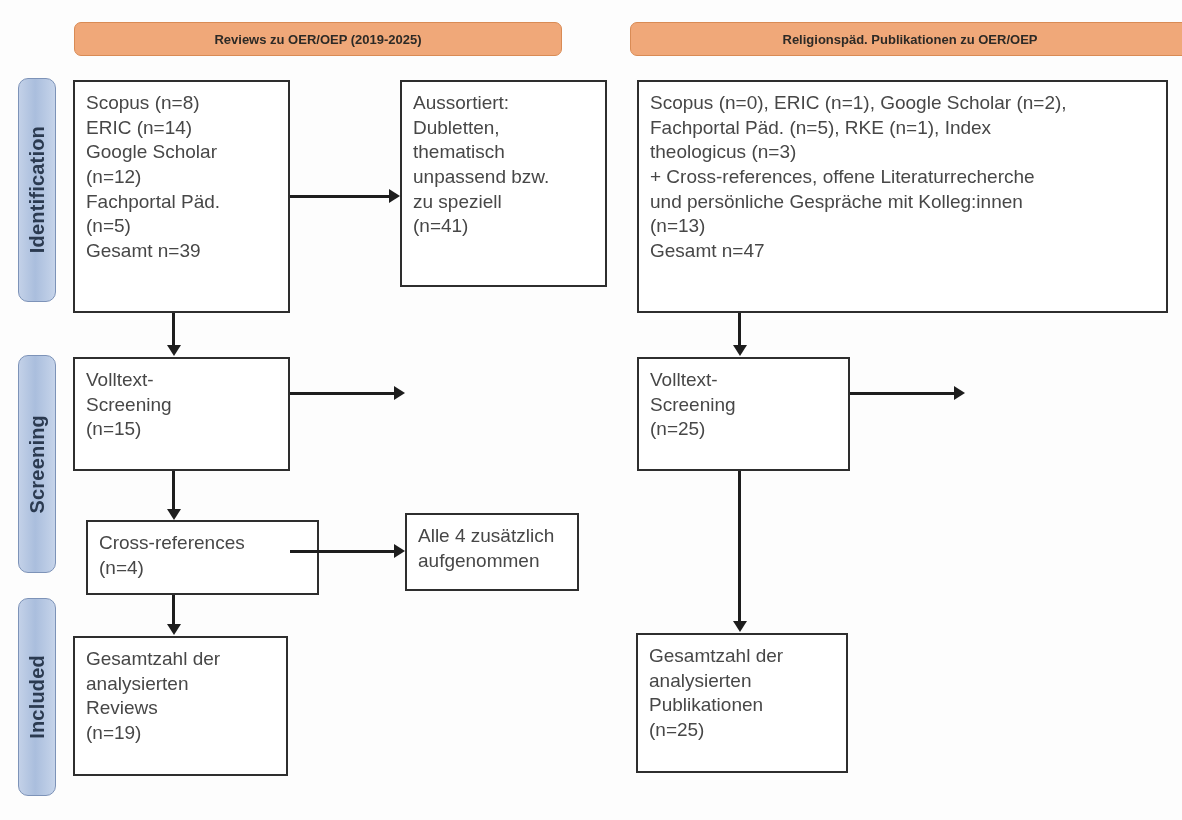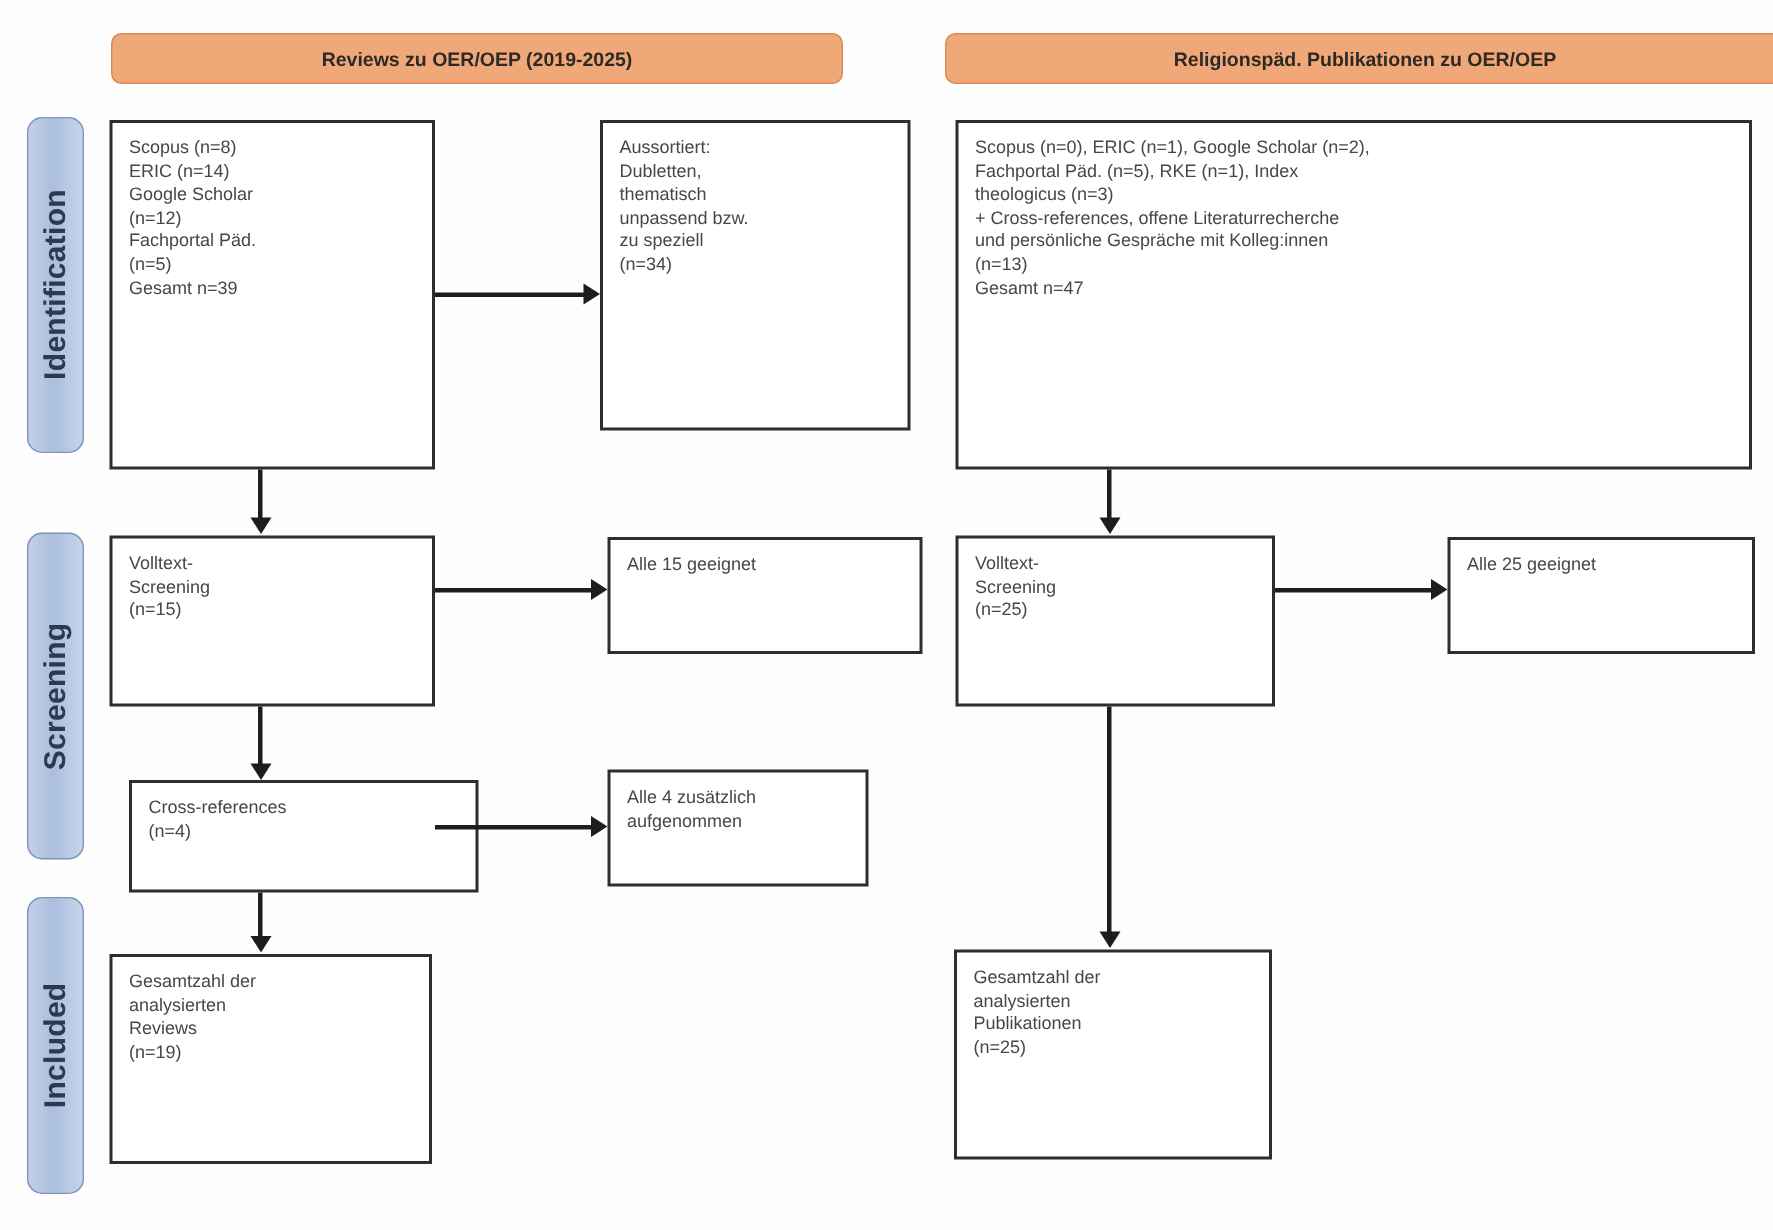--- a/index.html
+++ b/index.html
@@ -58,21 +58,21 @@
   }
 
   
   .box {
     position: absolute;
     border: 2.5px solid #2e2e2e;
     background: #ffffff;
     padding: 9px 10px 6px 11px;
   }
   .box p {
-    font-size: 12px;
+    font-size: 19px;
     line-height: 1.30;
     color: #474747;
     white-space: pre-wrap;
   }
 
   
   .vline {
     position: absolute;
     width: 3px;
     background: #1d1d1d;
@@ -131,38 +131,35 @@
 (n=5)
 Gesamt n=39</p>
   </div>
 
   <div class="box" style="left:400px; top:80px; width:207px; height:207px;">
     <p>Aussortiert:
 Dubletten,
 thematisch
 unpassend bzw.
 zu speziell
-(n=34)</p>
+(n=41)</p>
   </div>
 
   <div class="hline" style="left:290px; top:195px; width:100px;"></div>
   <div class="arrow-right" style="left:389px; top:189px;"></div>
 
   <div class="vline" style="left:172px; top:313px; height:34px;"></div>
   <div class="arrow-down" style="left:167px; top:345px;"></div>
 
   <div class="box" style="left:73px; top:357px; width:217px; height:114px;">
     <p>Volltext-
 Screening
 (n=15)</p>
   </div>
 
-  <div class="box" style="left:405px; top:358px; width:210px; height:78px;">
-    <p>Alle 15 geeignet</p>
-  </div>
 
   <div class="hline" style="left:290px; top:392px; width:105px;"></div>
   <div class="arrow-right" style="left:394px; top:386px;"></div>
 
   <div class="vline" style="left:172px; top:471px; height:40px;"></div>
   <div class="arrow-down" style="left:167px; top:509px;"></div>
 
   <div class="box" style="left:73px; top:520px; width:233px; height:75px;margin-left:13px;">
     <p>Cross-references
 (n=4)</p>
@@ -198,23 +195,20 @@
 
   <div class="vline" style="left:738px; top:313px; height:34px;"></div>
   <div class="arrow-down" style="left:733px; top:345px;"></div>
 
   <div class="box" style="left:637px; top:357px; width:213px; height:114px;">
     <p>Volltext-
 Screening
 (n=25)</p>
   </div>
 
-  <div class="box" style="left:965px; top:358px; width:205px; height:78px;">
-    <p>Alle 25 geeignet</p>
-  </div>
 
   <div class="hline" style="left:850px; top:392px; width:105px;"></div>
   <div class="arrow-right" style="left:954px; top:386px;"></div>
 
   <div class="vline" style="left:738px; top:471px; height:156px;"></div>
   <div class="arrow-down" style="left:733px; top:621px;"></div>
 
   <div class="box" style="left:636px; top:633px; width:212px; height:140px;">
     <p>Gesamtzahl der
 analysierten

